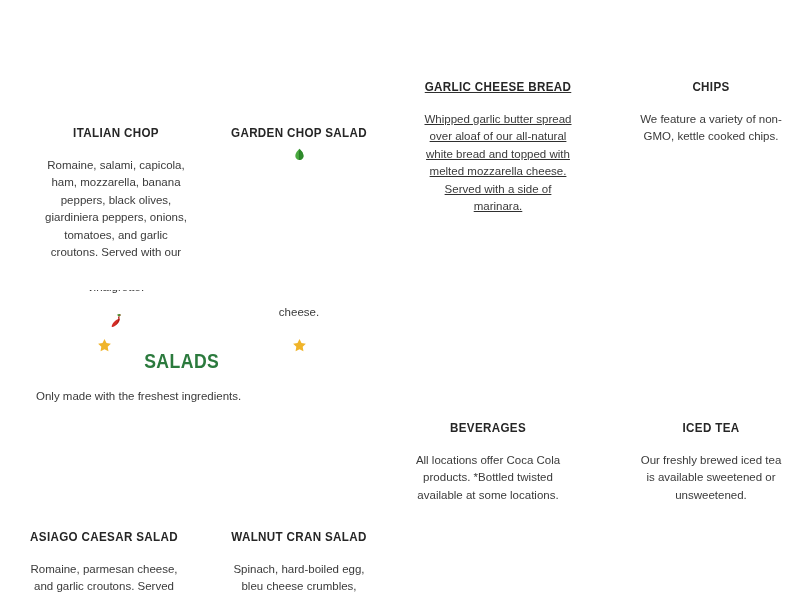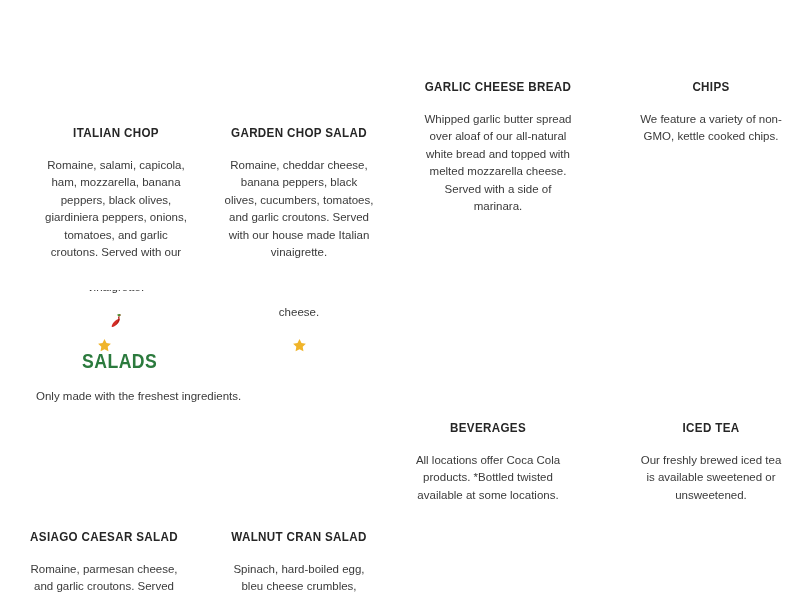--- a/index.html
+++ b/index.html
@@ -55,21 +55,21 @@
     vertical-align: middle;
   }
   .icon-chili  { color: #d32c25; }
   .icon-leaf   { color: #3f9b3f; }
   .icon-star   { color: #f0b429; font-size: 14px; }
 
   
   .section {
     position: absolute;
     left: 20px;
-    text-align: center;
+    text-align: right;
   }
   .section-title {
     font-family: "Liberation Sans Narrow", "Liberation Sans", sans-serif;
     font-weight: bold;
     font-size: 21px;
     letter-spacing: 0.5px;
     text-transform: uppercase;
     color: #2b7a3d;
     transform: scaleX(0.84);
     transform-origin: left center;
@@ -101,33 +101,32 @@
         <path d="M7.6 1.2c.6-.5 1.5-.4 1.9.2.3.5.1 1.1-.4 1.4-.4.2-.7.6-.8 1.1.9 1.6.6 3.8-.9 5.9C5.8 12 3.4 13.6 1.6 13.9c-.6.1-1.1-.4-.9-1 .5-1.7 2-3.9 3.9-5.4 1.6-1.3 3.1-1.9 4.2-1.8-.2-.4-.6-.7-1-.9-.5-.3-.7-.9-.3-1.4.1-.1.1-.2.1-.2z" fill="#d32c25"></path>
         <path d="M7.9 3.9c.9 1.6.6 3.8-.9 5.9-.8 1.1-1.9 2.1-3 2.8 1.1-1.2 2.1-2.7 2.7-4.2.6-1.6.8-3.2.4-4.5.3 0 .6 0 .8 0z" fill="#a81c18"></path>
         <path d="M7.6 1.2c.6-.5 1.5-.4 1.9.2.3.5.1 1.1-.4 1.4-.3.2-.6.4-.7.7-.3-.2-.7-.3-1-.3-.1-.2-.3-.4-.5-.5-.5-.3-.7-.9-.3-1.4 0 0 .5-.1 1-.1z" fill="#4f8f33"></path>
       </svg>
     </span>
   </div>
 </div>
 
 <div class="item" style="left:199px; top:126px; width:200px;">
   <div class="item-title">GARDEN CHOP SALAD</div>
-  <div class="item-desc">Romaine, cheddar cheese, banana peppers, black olives, cucumbers, tomatoes, and garlic croutons. Served with our house made Italian vinaigrette.</div>
   <div class="item-icons">
     <span class="icon-glyph icon-leaf">
       <svg width="11" height="14" viewBox="0 0 11 14" aria-hidden="true">
         <path d="M5.4.8C3.3 3 1.3 5.2 1.3 7.9c0 2.2 1.8 4 4.1 4s4.1-1.8 4.1-4C9.5 5.2 7.5 3 5.4.8z" fill="#4aa93f"></path>
         <path d="M5.4.8c2.1 2.2 4.1 4.4 4.1 7.1 0 2.2-1.8 4-4.1 4V.8z" fill="#2f8a2c"></path>
         <path d="M5.4 11.9V2.6" stroke="#1f6b20" stroke-width=".6" fill="none"></path>
       </svg>
     </span>
   </div>
 </div>
 
-<div class="item" style="left:398px; top:80px; width:200px;">
+<div class="item" style="left:398px; top:80px; width:200px;text-decoration:underline;">
   <div class="item-title">GARLIC CHEESE BREAD</div>
   <div class="item-desc">Whipped garlic butter spread over aloaf of our all-natural white bread and topped with melted mozzarella cheese. Served with a side of marinara.</div>
 </div>
 
 <div class="item" style="left:611px; top:80px; width:200px;">
   <div class="item-title">CHIPS</div>
   <div class="item-desc">We feature a variety of non-GMO, kettle cooked chips.</div>
 </div>
 
 <div class="item" style="left:4px; top:288px; width:200px;">

